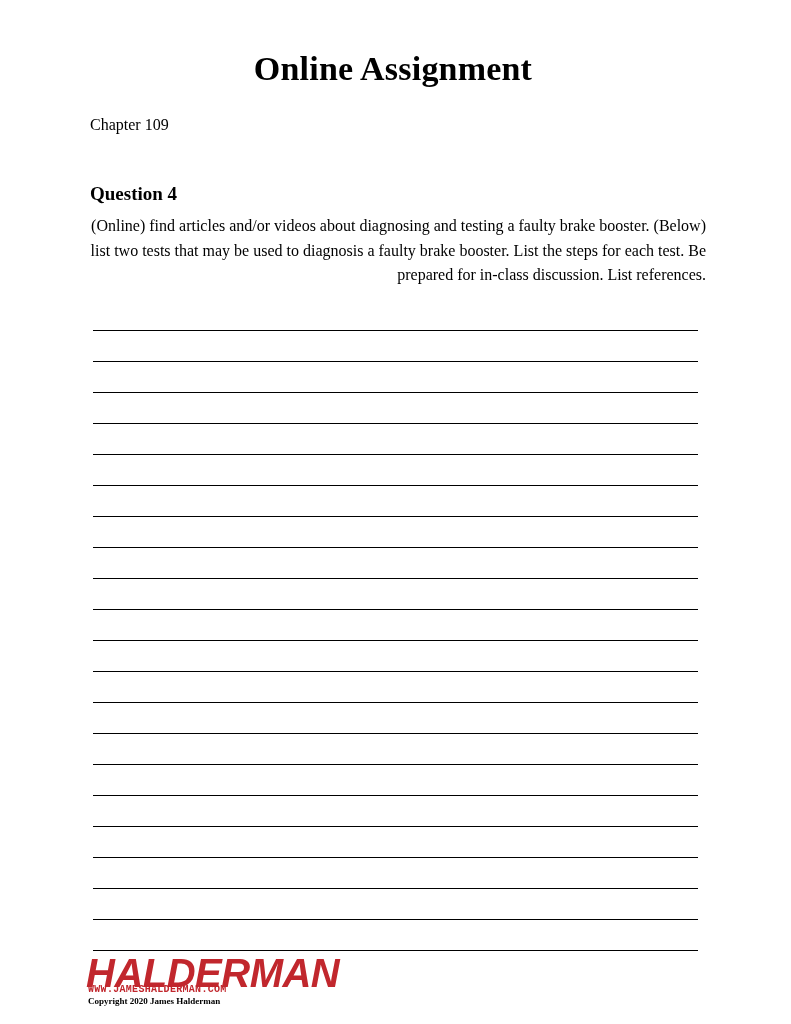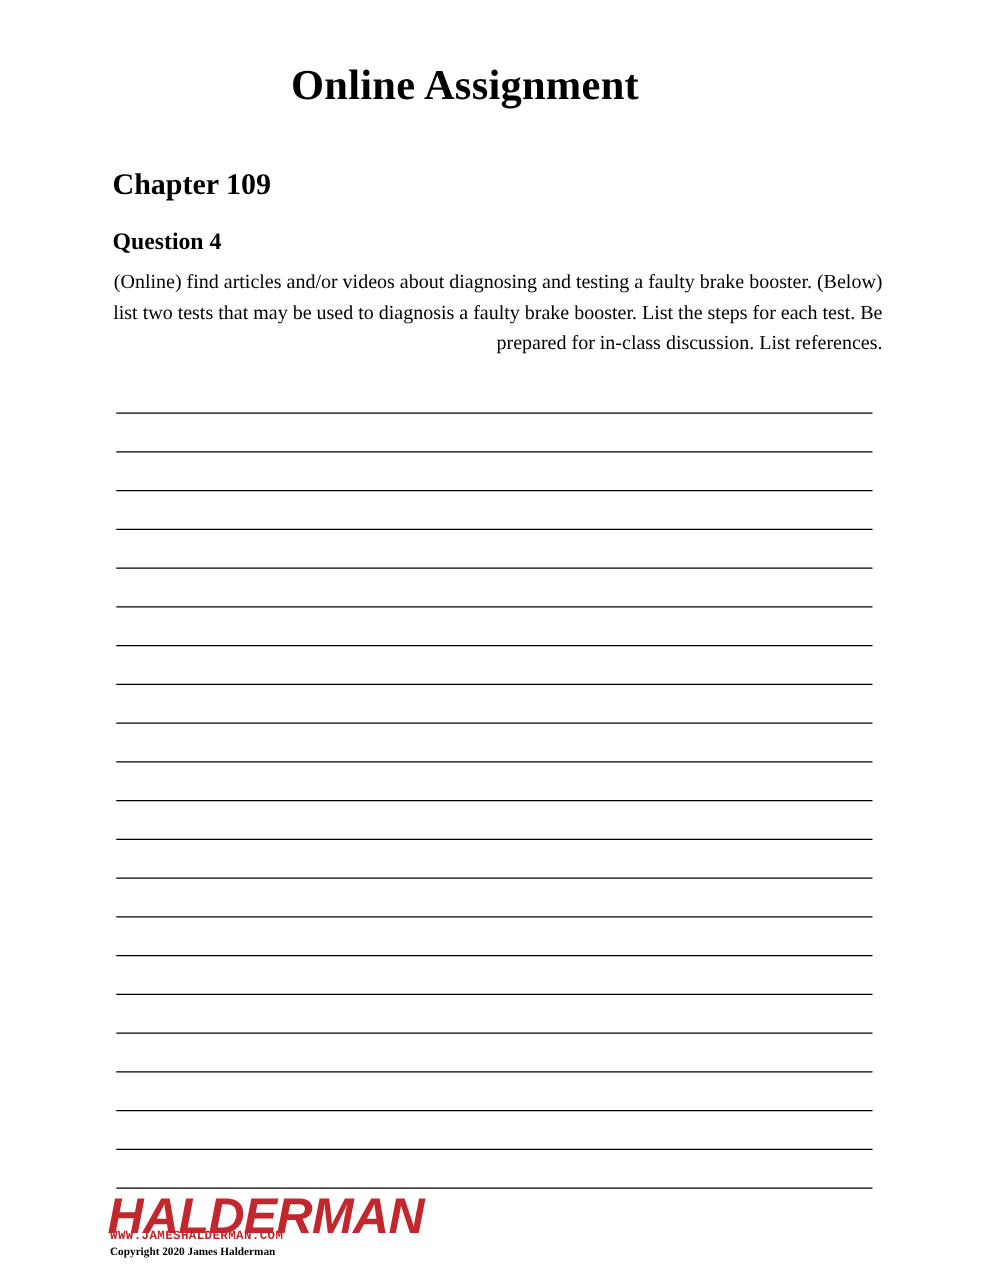--- a/index.html
+++ b/index.html
@@ -23,33 +23,33 @@
   .title {
     position: absolute;
     top: 50px;
     left: 0;
     width: 744px;
     text-align: center;
     font-family: "Liberation Serif", serif;
     font-weight: bold;
     font-size: 34px;
     letter-spacing: 0.2px;
+    padding-left: 21px;
   }
   .chapter-block {
     position: absolute;
     top: 110px;
     left: 90px;
     width: 620px;
   }
   .chapter-line {
     font-family: "Liberation Serif", serif;
-    font-weight: bold;
-    font-size: 24px;
+    font-weight: normal;
+    font-size: 16px;
     line-height: 29px;
-    margin-top: 24px;
   }
   .question-label {
     position: absolute;
     top: 183px;
     left: 90px;
     font-family: "Liberation Serif", serif;
     font-weight: bold;
     font-size: 19px;
   }
   .prompt {

